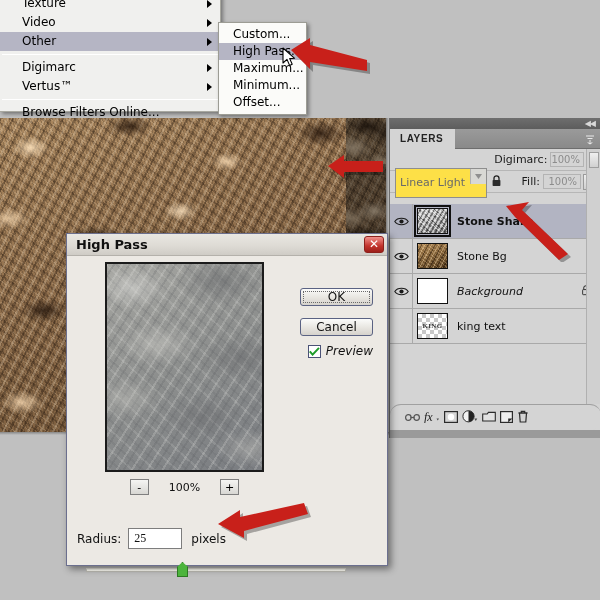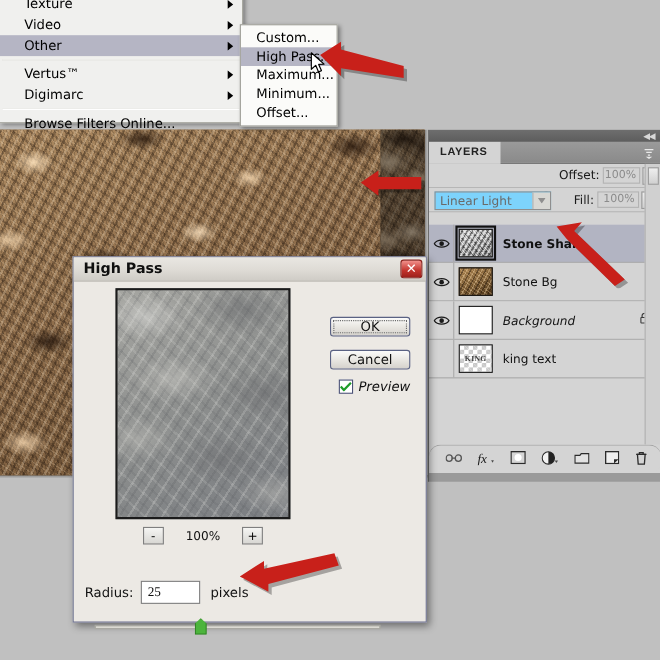--- a/index.html
+++ b/index.html
@@ -166,22 +166,22 @@
   }
   .prow {
     height: 22px;
     display: flex;
     align-items: center;
     padding: 0 2px 0 5px;
     border-bottom: 1px solid #b6b6b6;
     background: #d4d4d4;
   }
   .blend-select {
-    width: 119px; height: 17px;
-    background: #7dd3fc;
+    width: 119px; height: 30px;
+    background: #fde047;
     border: 1px solid #8e8e8e;
     display: flex; align-items: center;
     position: relative;
     margin-top: 46px;
   }
   .blend-select .lbl {
     padding-left: 4px;
     font-size: 11px;
     color: #6a6a6a;
     font-family: "DejaVu Sans", sans-serif;
@@ -286,21 +286,21 @@
   .lname.i { font-style: italic; }
   .locksm { margin-right: 10px; }
 
   
   #panel-bottombar {
     position: absolute; left: 0; bottom: 8px;
     width: 211px; height: 26px;
     background: #d4d4d4;
     border-top: 1px solid #a0a0a0;
     display: flex; align-items: center;
-    gap: 14px;
+    gap: 4px;
     padding-left: 15px;
     border-radius: 11px;
   }
   #panel-scrollcol {
     position: absolute; right: 0; top: 31px;
     width: 14px; height: 255px;
     background: #d0d0d0;
     border-left: 1px solid #b0b0b0;
   }
   .scrollgrip {
@@ -490,25 +490,25 @@
     <div class="mi">
       <span>Video</span>
       <span class="arw"></span>
     </div>
     <div class="mi sel">
       <span>Other</span>
       <span class="arw"></span>
     </div>
     <div class="msep"></div>
     <div class="mi">
+      <span>Digimarc</span>
+      <span class="arw"></span>
+    </div>
+    <div class="mi">
       <span>Vertus™</span>
-      <span class="arw"></span>
-    </div>
-    <div class="mi">
-      <span>Digimarc</span>
       <span class="arw"></span>
     </div>
     <div class="msep"></div>
     <div class="mi">
       <span>Browse Filters Online...</span>
     </div>
   </div>
 
   <div id="other-submenu">
     <div class="smi">
@@ -548,21 +548,21 @@
 
     <div class="prow">
       <div class="blend-select">
         <span class="lbl">Linear Light</span>
         <span class="dd">
           <svg width="7" height="5" viewBox="0 0 7 5">
               <path d="M0 0 L7 0 L3.5 5 Z" fill="#8f8f8f"></path>
             </svg>
         </span>
       </div>
-      <span class="fieldlbl">Offset:</span>
+      <span class="fieldlbl">Digimarc:</span>
       <span class="numfield">100%</span>
       <span class="playbtn">
         <svg width="6" height="8" viewBox="0 0 6 8">
             <path d="M0 0 L6 4 L0 8 Z" fill="#1c1c1c"></path>
           </svg>
       </span>
     </div>
 
     <div class="prow">
       <span class="fieldlbl" style="margin-left:4px">Lock:</span>

